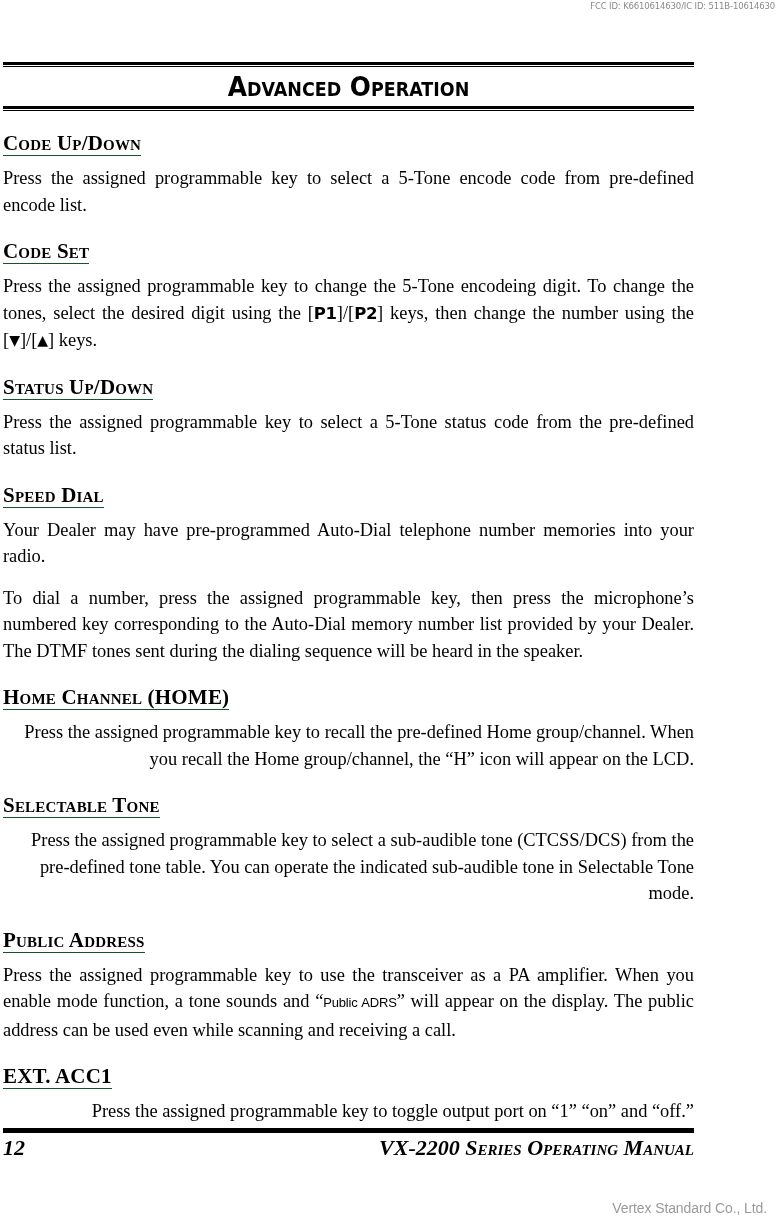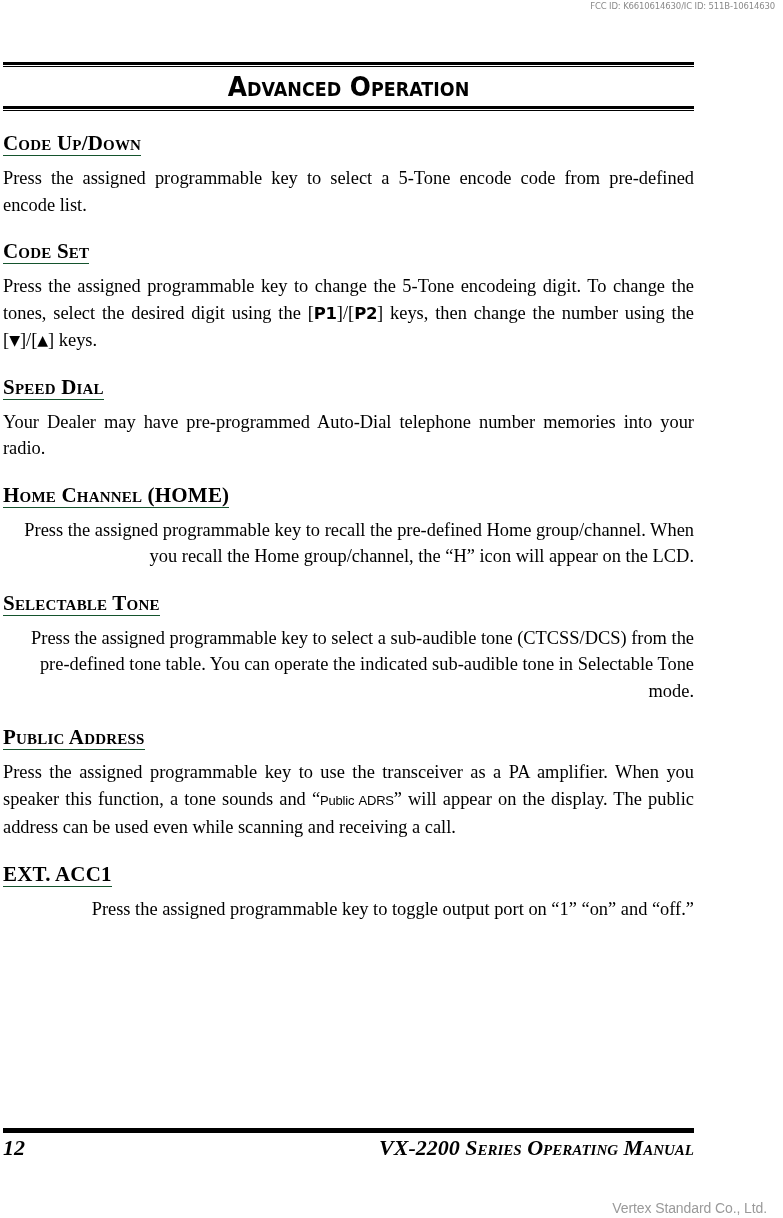--- a/index.html
+++ b/index.html
@@ -198,39 +198,44 @@
     <div class="sec-wrap first">
       <div class="sec-head">Code Up/Down</div>
       <p class="body">Press the assigned programmable key to select a 5-Tone encode code from pre-defined encode list.</p>
     </div>
 
     <div class="sec-wrap">
       <div class="sec-head">Code Set</div>
       <p class="body"><span>Press the assigned programmable key to change the 5-Tone encodeing digit. To change the tones, select the desired digit using the [</span><span class="key">P1</span><span>]/[</span><span class="key">P2</span><span>] keys, then change the number using the [</span><span class="tri">▼</span><span>]/[</span><span class="tri">▲</span><span>] keys.</span></p>
     </div>
 
+    <div class="sec-wrap">
+      <div class="sec-head">Status Up/Down</div>
+      <p class="body">Press the assigned programmable key to select a 5-Tone status code from the pre-defined status list.</p>
+    </div>
 
     <div class="sec-wrap">
       <div class="sec-head">Speed Dial</div>
       <p class="body">Your Dealer may have pre-programmed Auto-Dial telephone number memories into your radio.</p>
+      <p class="body">To dial a number, press the assigned programmable key, then press the microphone’s numbered key corresponding to the Auto-Dial memory number list provided by your Dealer. The DTMF tones sent during the dialing sequence will be heard in the speaker.</p>
     </div>
 
     <div class="sec-wrap">
       <div class="sec-head"><span>Home Channel </span><span class="caps-big">(HOME)</span></div>
       <p class="body nojust">Press the assigned programmable key to recall the pre-defined Home group/channel. When you recall the Home group/channel, the “H” icon will appear on the LCD.</p>
     </div>
 
     <div class="sec-wrap">
       <div class="sec-head">Selectable Tone</div>
       <p class="body nojust">Press the assigned programmable key to select a sub-audible tone (CTCSS/DCS) from the pre-defined tone table. You can operate the indicated sub-audible tone in Selectable Tone mode.</p>
     </div>
 
     <div class="sec-wrap">
       <div class="sec-head">Public Address</div>
-      <p class="body"><span>Press the assigned programmable key to use the transceiver as a PA amplifier. When you speaker this function, a tone sounds and “</span><span class="lcd">Public ADRS</span><span>” will appear on the display. The public address can be used even while scanning and receiving a call.</span></p>
+      <p class="body"><span>Press the assigned programmable key to use the transceiver as a PA amplifier. When you enable mode function, a tone sounds and “</span><span class="lcd">Public ADRS</span><span>” will appear on the display. The public address can be used even while scanning and receiving a call.</span></p>
     </div>
 
     <div class="sec-wrap">
       <div class="sec-head plain-caps">EXT. ACC1</div>
       <p class="body nojust">Press the assigned programmable key to toggle output port on “1” “on” and “off.”</p>
     </div>
 
   </div>
 
   <div class="footer">

